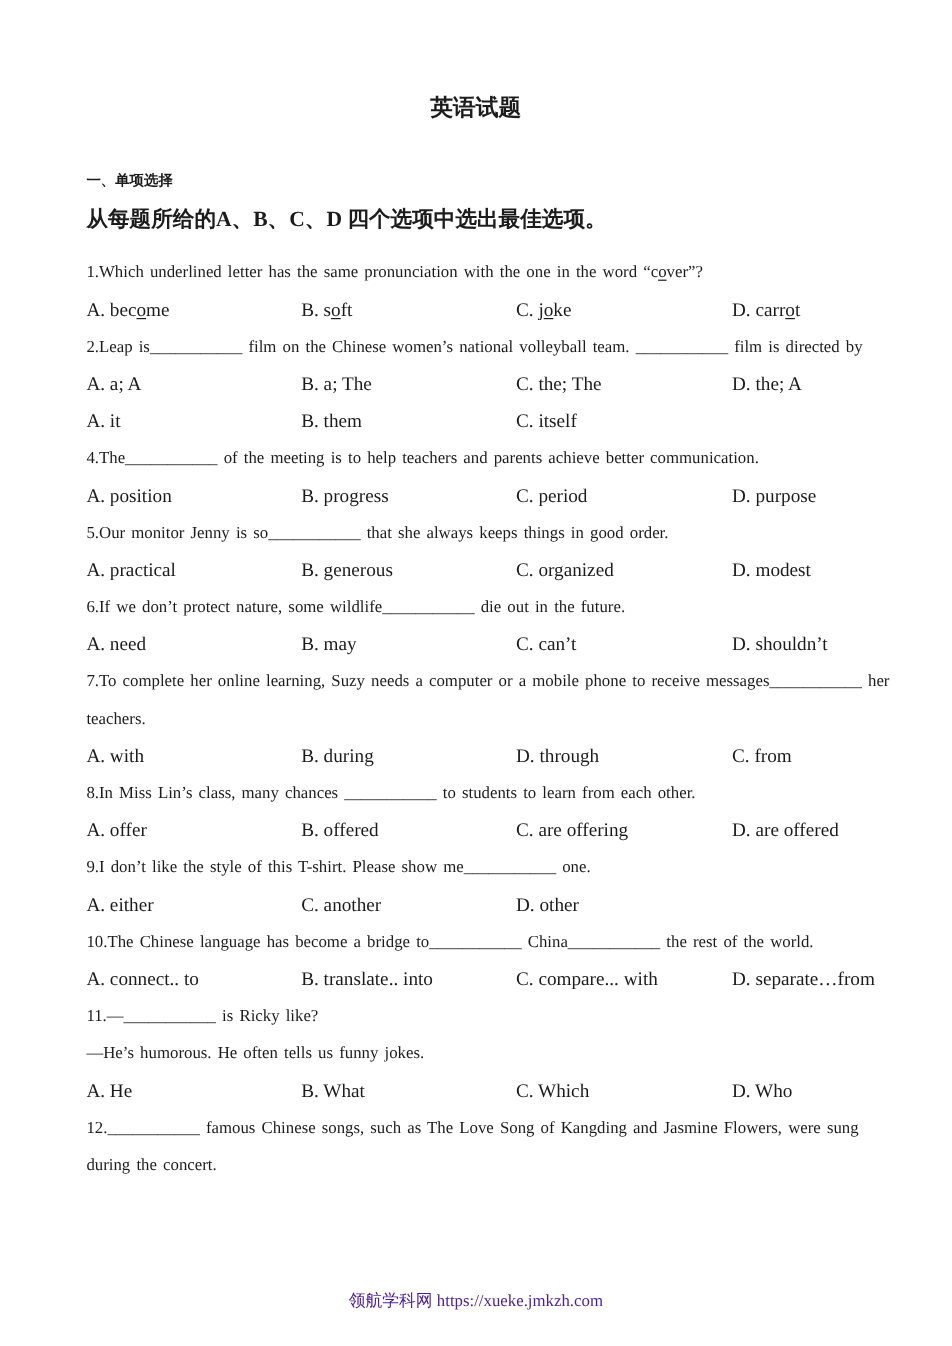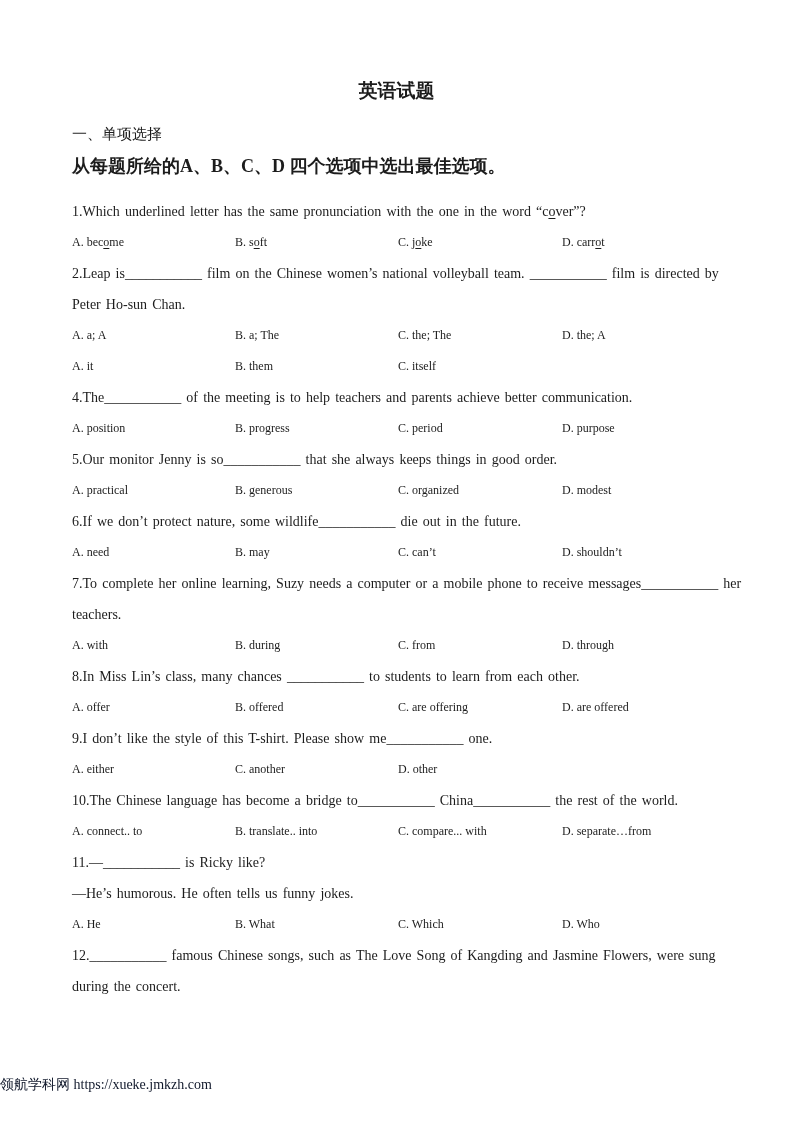--- a/index.html
+++ b/index.html
@@ -12,52 +12,53 @@
     overflow: hidden;
   }
   .page { padding: 80px 72px 0 72px; }
   .title {
     text-align: center;
     font-size: 19px;
     font-weight: 700;
     line-height: 22px;
   }
   .section-heading {
-    margin-top: 22px;
-    font-size: 15px;
-    font-weight: 400;
+    margin-top: 38px;
+    font-size: 12px;
+    font-weight: 700;
     line-height: 20px;
   }
   .instruction {
     margin-top: 12px;
     font-size: 18px;
     font-weight: 700;
     line-height: 20px;
   }
   .questions { margin-top: 20px; }
   .stem {
     font-size: 14px;
     line-height: 31px;
     word-spacing: 1.6px;
     white-space: nowrap;
   }
   .options {
     display: grid;
     grid-template-columns: 163px 163px 164px 1fr;
-    font-size: 12px;
+    font-size: 16px;
     line-height: 31px;
+    gap: 16px;
   }
   .option { white-space: nowrap; }
   u { text-decoration: underline; text-underline-offset: 2px; }
   .footer {
     position: absolute;
     left: 0; right: 0;
     bottom: 28px;
-    text-align: left;
-    color: #0f172a;
+    text-align: center;
+    color: #4c1d95;
     font-size: 14px;
     line-height: 18px;
   }
 </style>
 </head>
 <body>
 
 <div class="page">
   <h1 class="title">英语试题</h1>
   <h2 class="section-heading">一、单项选择</h2>
@@ -67,21 +68,20 @@
         <p class="stem">1.Which underlined letter has the same pronunciation with the one in the word “c<u>o</u>ver”?</p>
         <div class="options">
           <span class="option">A. bec<u>o</u>me</span>
           <span class="option">B. s<u>o</u>ft</span>
           <span class="option">C. j<u>o</u>ke</span>
           <span class="option">D. carr<u>o</u>t</span>
         </div>
       </div>
       <div class="question">
         <p class="stem">2.Leap is___________ film on the Chinese women’s national volleyball team. ___________ film is directed by</p>
-        <p class="stem">Peter Ho-sun Chan.</p>
         <div class="options">
           <span class="option">A. a; A</span>
           <span class="option">B. a; The</span>
           <span class="option">C. the; The</span>
           <span class="option">D. the; A</span>
         </div>
       </div>
       <div class="question">
         <div class="options">
           <span class="option">A. it</span>
@@ -115,22 +115,22 @@
           <span class="option">C. can’t</span>
           <span class="option">D. shouldn’t</span>
         </div>
       </div>
       <div class="question">
         <p class="stem">7.To complete her online learning, Suzy needs a computer or a mobile phone to receive messages___________ her</p>
         <p class="stem">teachers.</p>
         <div class="options">
           <span class="option">A. with</span>
           <span class="option">B. during</span>
+          <span class="option">D. through</span>
           <span class="option">C. from</span>
-          <span class="option">D. through</span>
         </div>
       </div>
       <div class="question">
         <p class="stem">8.In Miss Lin’s class, many chances ___________ to students to learn from each other.</p>
         <div class="options">
           <span class="option">A. offer</span>
           <span class="option">B. offered</span>
           <span class="option">C. are offering</span>
           <span class="option">D. are offered</span>
         </div>

